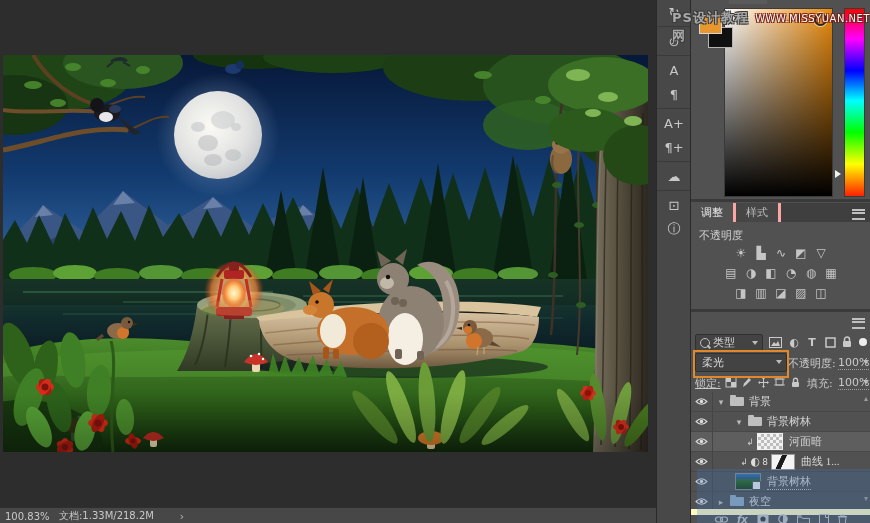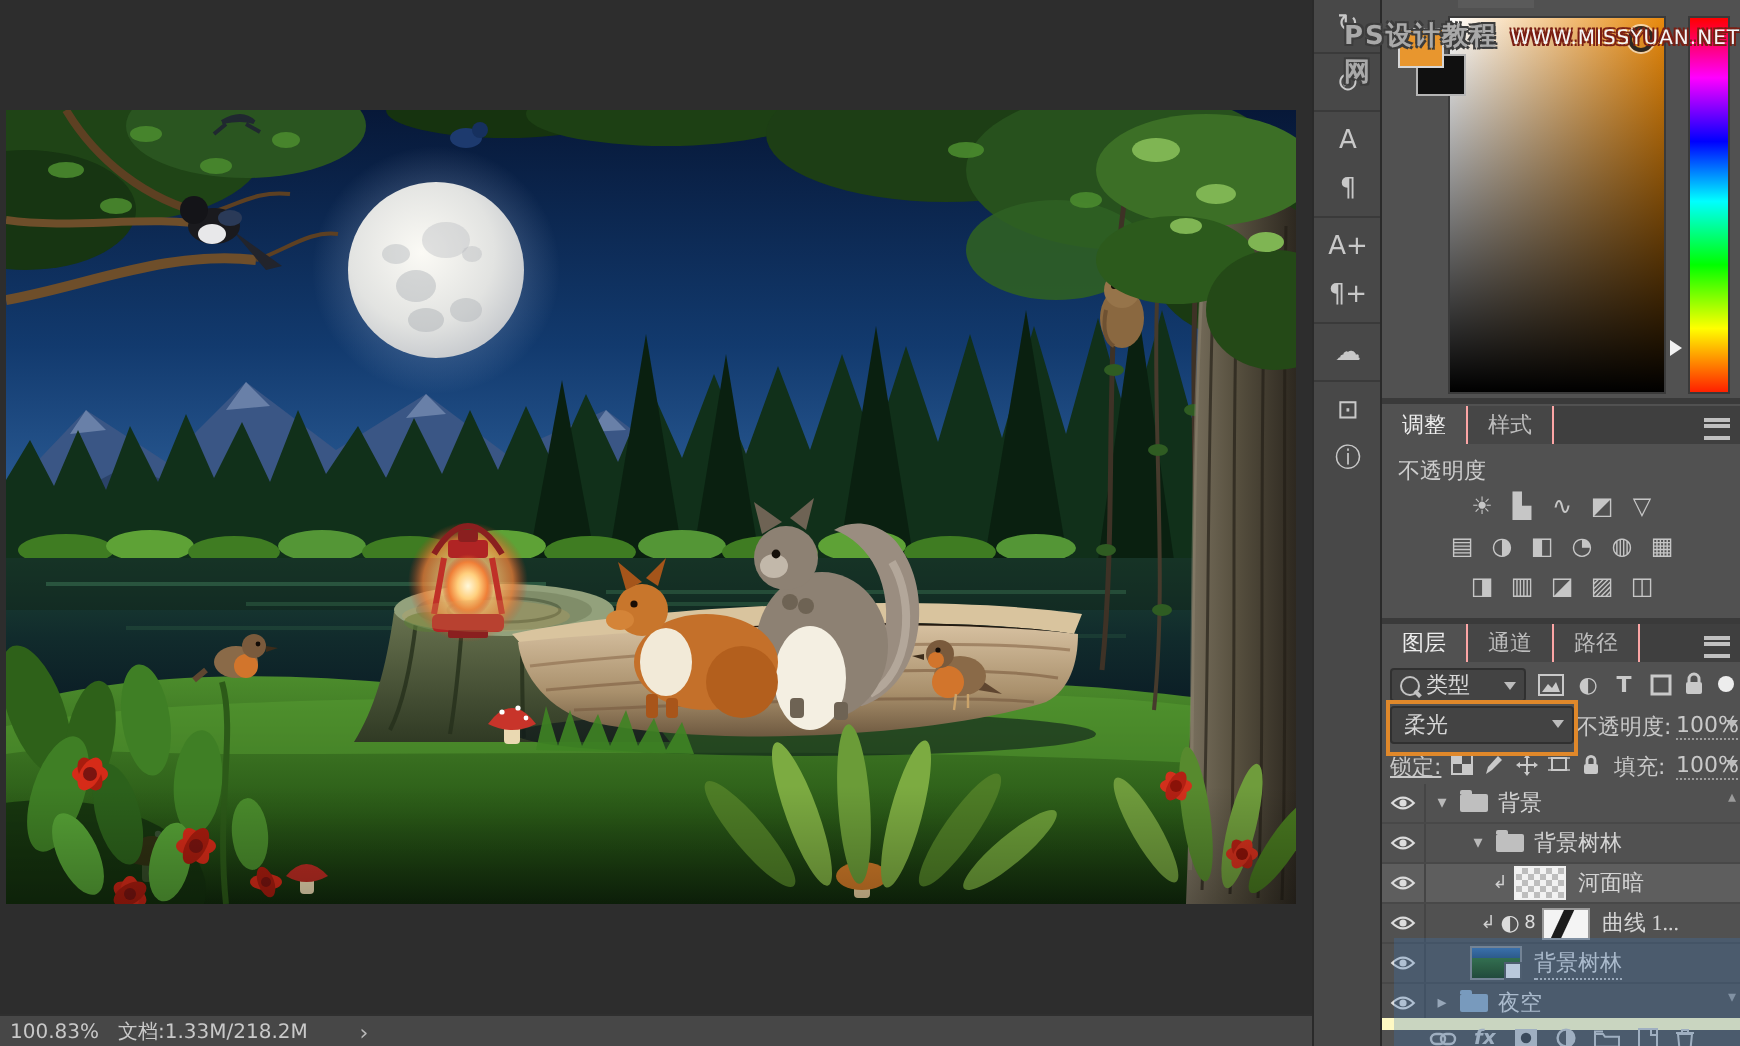--- a/index.html
+++ b/index.html
@@ -19,21 +19,21 @@
   #statusbar .chev{margin-left:22px;color:#b9b9b9;font-size:11px;}
   
   #strip{left:656px;top:0;width:34px;height:523px;background:#484848;border-left:1px solid #2a2a2a;}
   .strip-btn{width:34px;height:24px;display:flex;align-items:center;justify-content:center;
              color:#c8c8c8;font-size:13px;cursor:default;}
   .strip-sep{height:1px;background:#3a3a3a;margin:2px 0;}
   
   #panels{left:690px;top:0;width:180px;height:523px;background:#515151;border-left:1px solid #2a2a2a;}
   .divider{position:absolute;left:0;width:180px;height:3px;background:#3a3a3a;}
   .tabbar{position:absolute;left:0;width:180px;height:19px;background:#3f3f3f;display:flex;align-items:stretch;}
-  .tab{padding:0 10px;font-size:11px;display:flex;align-items:center;color:#bdbdbd;background:#464646;border-right:1px solid #fca5a5;}
+  .tab{padding:0 10px;font-size:11px;display:flex;align-items:center;color:#bdbdbd;background:#464646;border-right:3px solid #fca5a5;}
   .tab.active{background:#515151;color:#ececec;}
   .hamburger{position:absolute;right:6px;top:6px;width:13px;height:7px;
              border-top:2px solid #c0c0c0;border-bottom:2px solid #c0c0c0;}
   .hamburger::after{content:"";display:block;height:2px;background:#c0c0c0;margin-top:1px;margin-bottom:1px;}
   
   #gradfield{left:33px;top:8px;width:107px;height:187px;
      background:linear-gradient(to bottom,rgba(0,0,0,0) 0%,#000 100%),
                 linear-gradient(to right,#ffffff 0%,#e8890c 100%);
      border:1px solid #3a3a3a;}
   #huebar{left:153px;top:8px;width:19px;height:187px;border:1px solid #3a3a3a;
@@ -538,25 +538,20 @@
           <span class="adjicon">◪</span>
           <span class="adjicon">▨</span>
           <span class="adjicon">◫</span>
         </div>
     </div>
   </div>
 
   <div class="divider" style="top:309px;"></div>
 
   <div id="layerspanel" class="abs">
-    <div class="tabbar" style="top:0;">
-        <div class="tab active">图层</div>
-        <div class="tab">通道</div>
-        <div class="tab">路径</div>
-      </div>
     <div class="hamburger" style="top:6px;"></div>
 
     <div id="filterrow" class="prow">
       <div class="ddbox" style="left:4px;top:1px;width:66px;height:15px;">
         <span class="mag"></span>
         <span>类型</span>
         <span class="caret"></span>
       </div>
       <span class="fltico" style="left:76px;">
         <svg width="13" height="11" viewBox="0 0 13 11">

